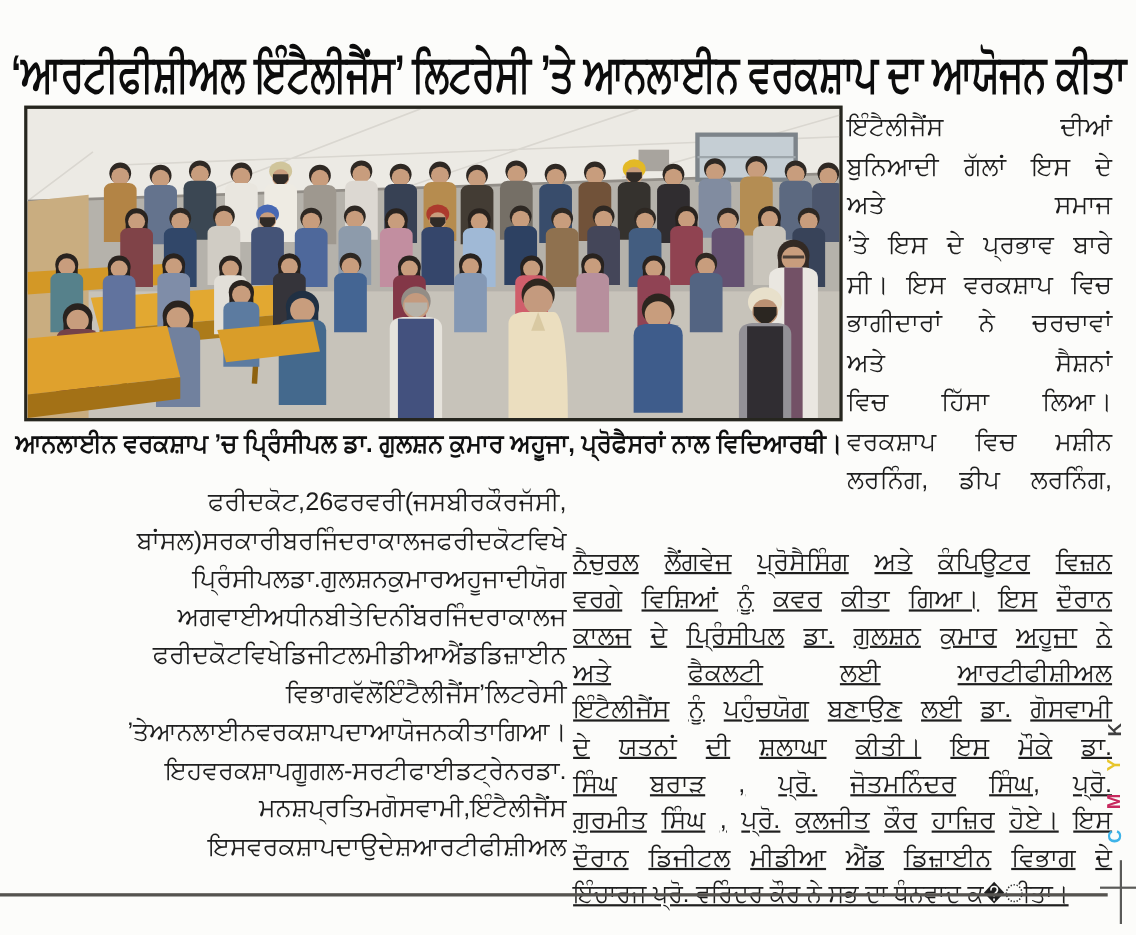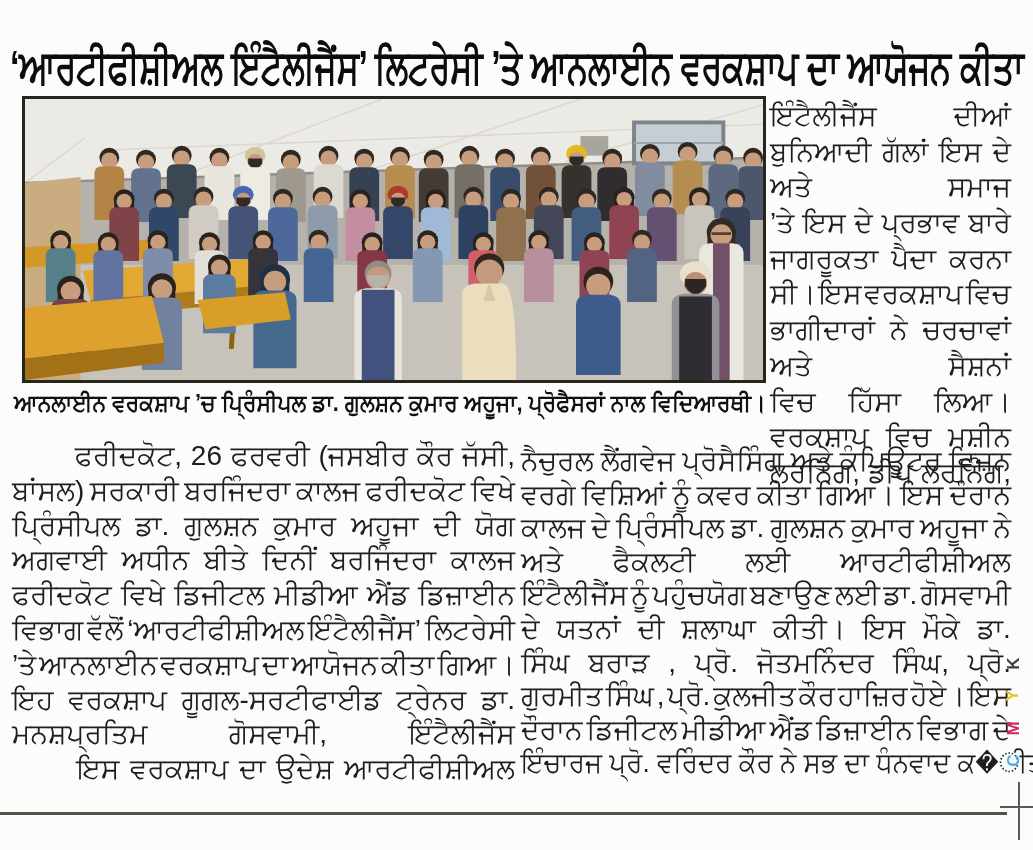--- a/index.html
+++ b/index.html
@@ -6,26 +6,26 @@
   #page{position:relative;width:1033px;height:850px;background:#fcfcfa;overflow:hidden;
         color:#1b1b1b;font-family:"Liberation Sans","DejaVu Sans",sans-serif;}
   #headline{position:absolute;left:10px;top:8px;width:1014px;height:78px;
             font-size:47px;font-weight:bold;color:#0c0c0c;white-space:nowrap;
             transform-origin:left center;letter-spacing:-0.5px;}
   #photo{position:absolute;left:22px;top:96px;width:744px;height:287px;
          border:3px solid #26261f;box-sizing:border-box;background:#cfccc6;}
   #photo svg{display:block;width:100%;height:100%;}
   #caption{position:absolute;left:14px;top:390px;width:752px;font-size:23.5px;
            font-weight:bold;color:#101010;white-space:nowrap;transform-origin:left center;}
-  .col{position:absolute;font-size:28px;color:#1e1e1e;}
+  .col{position:absolute;font-size:23px;color:#1e1e1e;}
   #col-left{left:12px;top:439px;width:503px;}
-  #col-left .tline{height:34.8px;line-height:34.8px;}
+  #col-left .tline{height:34.8px;line-height:34.8px;justify-content:flex-end;}
   #col-narrow{left:770px;top:98px;width:241px;}
   #col-narrow .tline{height:35.7px;line-height:35.7px;}
-  #col-wide{left:521px;top:444px;width:490px;}
+  #col-wide{left:521px;top:494px;width:490px;text-decoration:underline;}
   #col-wide .tline{height:33.6px;line-height:33.6px;}
   .tline{display:flex;justify-content:space-between;white-space:nowrap;
          transform-origin:left center;}
   .tline.plain{display:block;}
   .tline .ind{display:inline-block;flex:0 0 54px;width:54px;}
   #rule{position:absolute;left:0;top:812px;width:1007px;height:3px;background:#55534f;}
   .cropv{position:absolute;left:1018px;top:782px;width:2px;height:58px;background:#5a5a58;}
   .croph{position:absolute;left:1000px;top:806px;width:33px;height:2px;background:#5a5a58;}
   #cmyk{position:absolute;left:1001px;top:655px;width:24px;height:114px;
         display:flex;flex-direction:column-reverse;align-items:center;justify-content:space-between;}
@@ -219,21 +219,20 @@
         <span>ਫਰੀਦਕੋਟ</span>
         <span>ਵਿਖੇ</span>
         <span>ਡਿਜੀਟਲ</span>
         <span>ਮੀਡੀਆ</span>
         <span>ਐਂਡ</span>
         <span>ਡਿਜ਼ਾਈਨ</span>
       </div>
       <div class="tline">
         <span>ਵਿਭਾਗ</span>
         <span>ਵੱਲੋਂ</span>
-        <span>‘ਆਰਟੀਫੀਸ਼ੀਅਲ</span>
         <span>ਇੰਟੈਲੀਜੈਂਸ’</span>
         <span>ਲਿਟਰੇਸੀ</span>
       </div>
       <div class="tline">
         <span>’ਤੇ</span>
         <span>ਆਨਲਾਈਨ</span>
         <span>ਵਰਕਸ਼ਾਪ</span>
         <span>ਦਾ</span>
         <span>ਆਯੋਜਨ</span>
         <span>ਕੀਤਾ</span>
@@ -275,25 +274,20 @@
       <div class="tline">
         <span>ਅਤੇ</span>
         <span>ਸਮਾਜ</span>
       </div>
       <div class="tline">
         <span>’ਤੇ</span>
         <span>ਇਸ</span>
         <span>ਦੇ</span>
         <span>ਪ੍ਰਭਾਵ</span>
         <span>ਬਾਰੇ</span>
-      </div>
-      <div class="tline">
-        <span>ਜਾਗਰੂਕਤਾ</span>
-        <span>ਪੈਦਾ</span>
-        <span>ਕਰਨਾ</span>
       </div>
       <div class="tline">
         <span>ਸੀ।</span>
         <span>ਇਸ</span>
         <span>ਵਰਕਸ਼ਾਪ</span>
         <span>ਵਿਚ</span>
       </div>
       <div class="tline">
         <span>ਭਾਗੀਦਾਰਾਂ</span>
         <span>ਨੇ</span>

